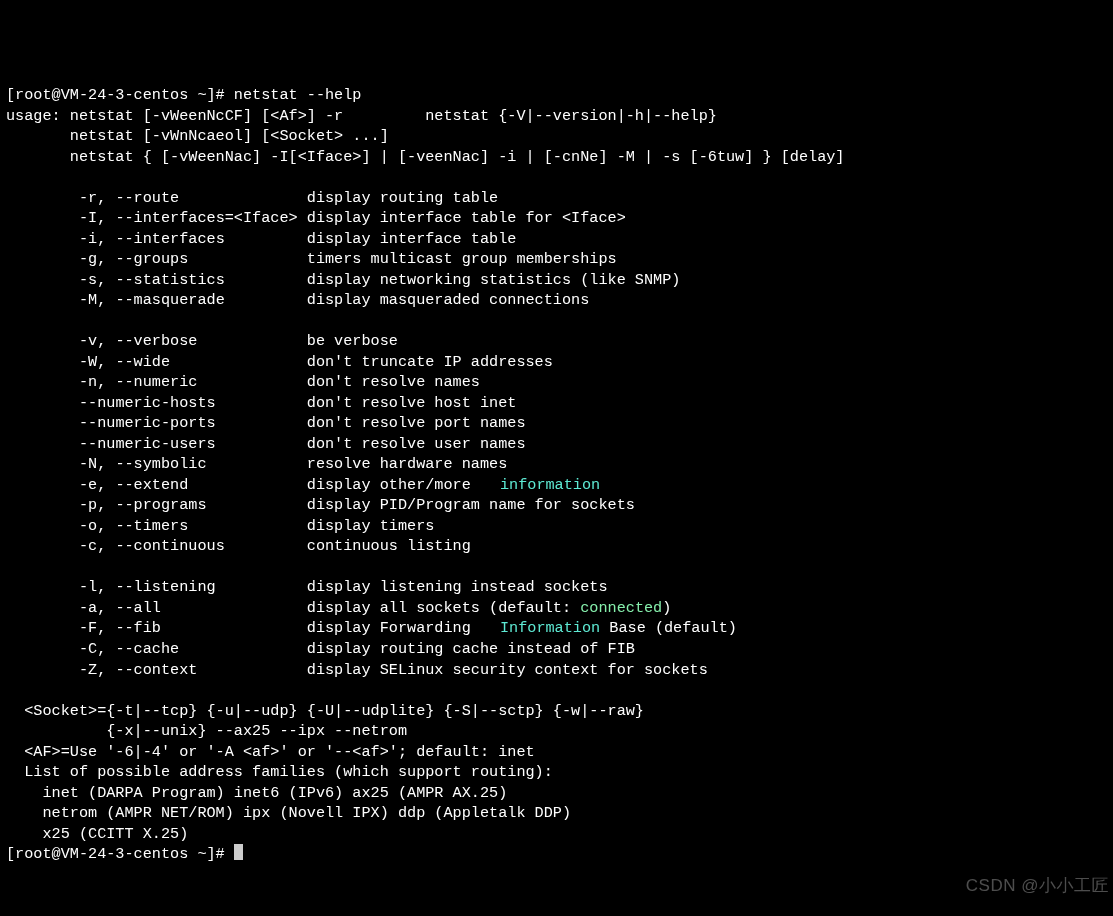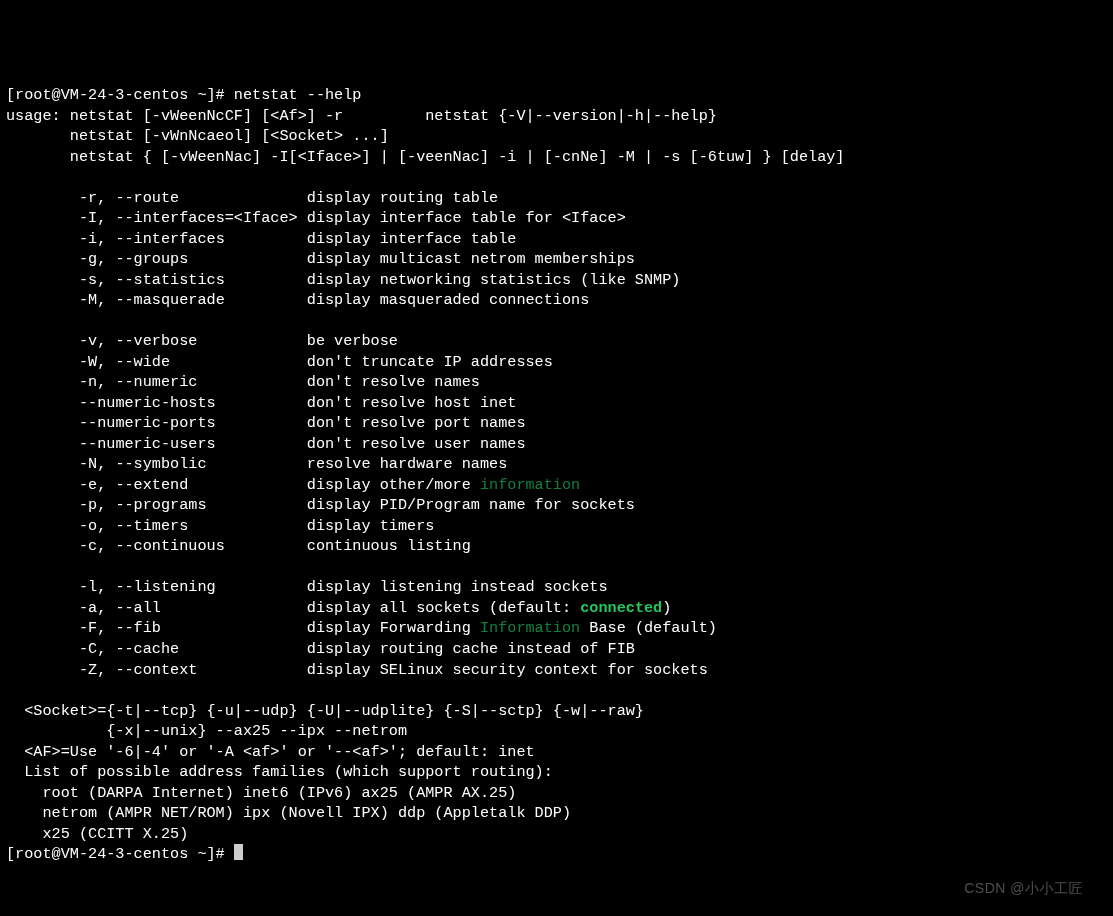--- a/index.html
+++ b/index.html
@@ -7,54 +7,54 @@
       color: #fff;
       font-family: "Courier New", Consolas, monospace;
       font-size: 15.2px;
       line-height: 1.35;
       margin: 0;
       padding: 3px 6px;
       white-space: pre;
       width: 1113px;
       box-sizing: border-box;
     }
-    .cyan { color: #15803d; }
-    .green { color: #22c55e; font-weight: bold; }
+    .cyan { color: #5eead4; margin-left: 20px; }
+    .green { color: #86efac; }
     .cursor {
       display:inline-block;
       width: 9px;
       height: 16px;
       background: #ccc;
       vertical-align: -2px;
     }
     .watermark {
       position: fixed;
-      right: 30px;
+      right: 4px;
       bottom: 18px;
       color: rgba(220,220,220,0.35);
       font-family: sans-serif;
-      font-size: 14px;
+      font-size: 17px;
       letter-spacing: 0.5px;
       pointer-events: none;
     }
   </style>
 </head>
 <body>
 
 
 
 <div><span>[root@VM-24-3-centos ~]# </span><span>netstat --help</span>
 <span>usage: netstat [-vWeenNcCF] [&lt;Af&gt;] -r         netstat {-V|--version|-h|--help}</span>
 <span>       netstat [-vWnNcaeol] [&lt;Socket&gt; ...]</span>
 <span>       netstat { [-vWeenNac] -I[&lt;Iface&gt;] | [-veenNac] -i | [-cnNe] -M | -s [-6tuw] } [delay]</span>
 
         <span>-r, --route              display routing table</span>
         <span>-I, --interfaces=&lt;Iface&gt; display interface table for &lt;Iface&gt;</span>
         <span>-i, --interfaces         display interface table</span>
-        <span>-g, --groups             display multicast netrom memberships</span>
+        <span>-g, --groups             timers multicast group memberships</span>
         <span>-s, --statistics         display networking statistics (like SNMP)</span>
         <span>-M, --masquerade         display masqueraded connections</span>
 
         <span>-v, --verbose            be verbose</span>
         <span>-W, --wide               don't truncate IP addresses</span>
         <span>-n, --numeric            don't resolve names</span>
         <span>--numeric-hosts          don't resolve host inet</span>
         <span>--numeric-ports          don't resolve port names</span>
         <span>--numeric-users          don't resolve user names</span>
         <span>-N, --symbolic           resolve hardware names</span>
@@ -66,21 +66,21 @@
         <span>-l, --listening          display listening instead sockets</span>
         <span><span>-a, --all                display all sockets (default: </span><span class="green">connected</span><span>)</span></span>
         <span><span>-F, --fib                display Forwarding </span><span class="cyan">Information</span><span> Base (default)</span></span>
         <span>-C, --cache              display routing cache instead of FIB</span>
         <span>-Z, --context            display SELinux security context for sockets</span>
 
 <span>  &lt;Socket&gt;={-t|--tcp} {-u|--udp} {-U|--udplite} {-S|--sctp} {-w|--raw}</span>
 <span>           {-x|--unix} --ax25 --ipx --netrom</span>
 <span>  &lt;AF&gt;=Use '-6|-4' or '-A &lt;af&gt;' or '--&lt;af&gt;'; default: inet</span>
 <span>  List of possible address families (which support routing):</span>
-<span>    root (DARPA Internet) inet6 (IPv6) ax25 (AMPR AX.25) </span>
+<span>    inet (DARPA Program) inet6 (IPv6) ax25 (AMPR AX.25) </span>
 <span>    netrom (AMPR NET/ROM) ipx (Novell IPX) ddp (Appletalk DDP) </span>
 <span>    x25 (CCITT X.25) </span>
 <span>[root@VM-24-3-centos ~]# </span><span class="cursor"></span></div>
 
 <div class="watermark">CSDN @小小工匠</div>
 
 
 
 
 </body></html>

